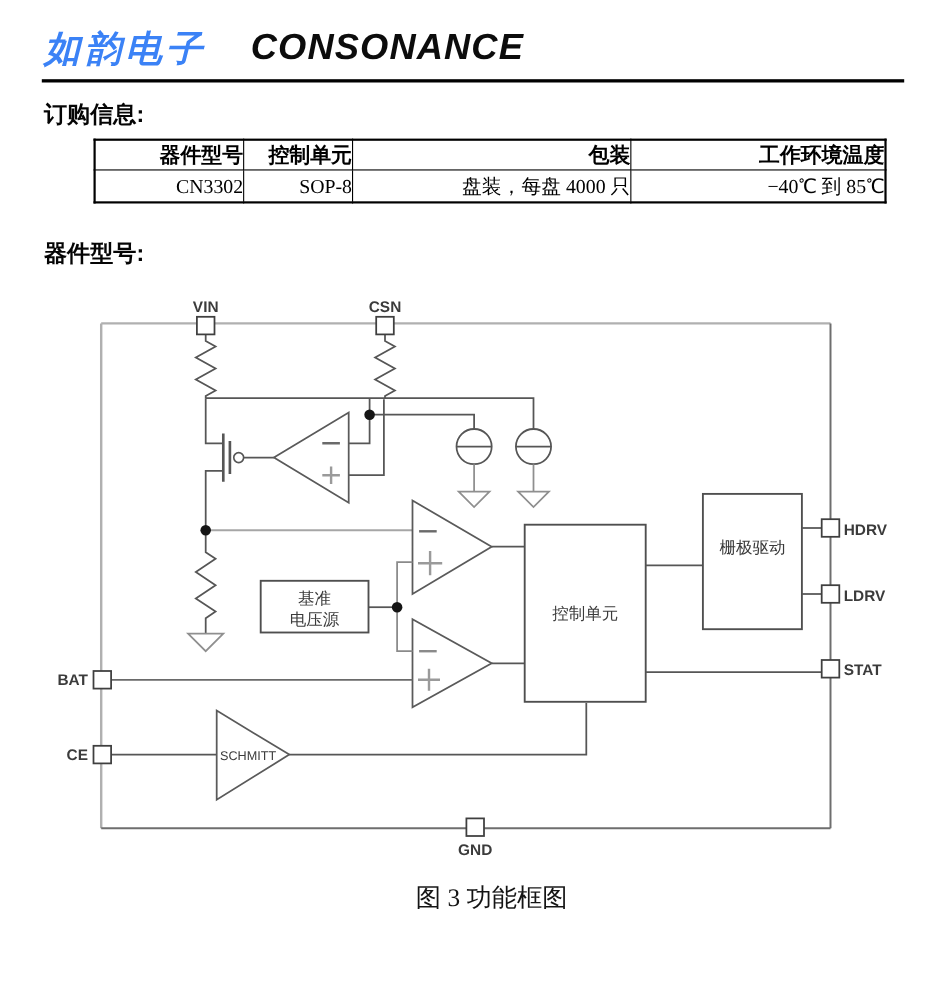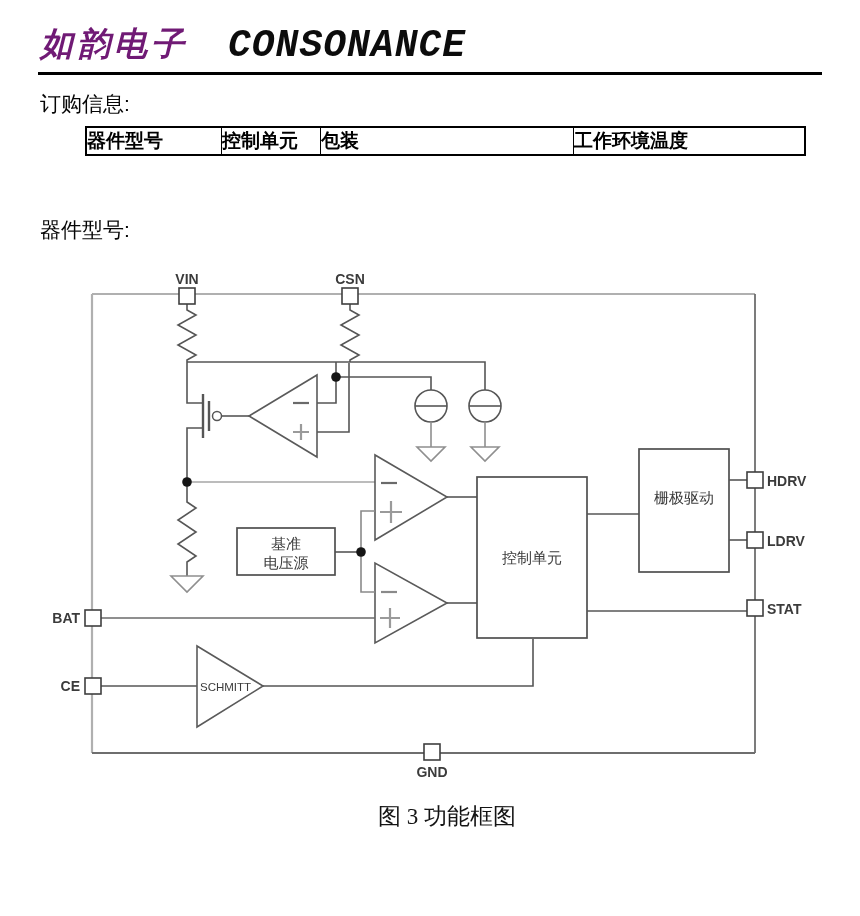--- a/index.html
+++ b/index.html
@@ -1,27 +1,27 @@
 <!DOCTYPE html>
 <html><head>
 <meta charset="utf-8">
 <style>
   html,body{margin:0;padding:0;background:#fff;}
   .page{position:relative;width:860px;height:916px;background:#ffffff;overflow:hidden;
         font-family:"Liberation Sans",sans-serif;color:#000;}
   
   .logo-cn{position:absolute;left:40px;top:22px;font-family:"Liberation Serif",serif;
-           font-weight:900;font-style:italic;font-size:33px;letter-spacing:4px;color:#701a75;text-align:center;}
-  .logo-en{position:absolute;left:228px;top:24px;font-family:Liberation Mono, monospace;
-           font-weight:700;font-style:italic;font-size:38px;letter-spacing:1px;color:#0c0c0c;}
+           font-weight:900;font-style:italic;font-size:33px;letter-spacing:4px;color:#3b82f6;text-align:center;}
+  .logo-en{position:absolute;left:228px;top:24px;font-family:Liberation Sans, sans-serif;
+           font-weight:700;font-style:italic;font-size:33px;letter-spacing:1px;color:#0c0c0c;}
   .header-rule{position:absolute;left:38px;top:72px;width:784px;height:3px;background:#000;}
-  .sec-heading{position:absolute;left:40px;font-size:21px;font-weight:400;color:#050505;}
+  .sec-heading{position:absolute;left:40px;font-size:21px;font-weight:700;color:#050505;}
   
   table.order{position:absolute;left:85px;top:126px;border-collapse:collapse;table-layout:fixed;}
-  table.order td,table.order th{border:1px solid #000;text-align:left;vertical-align:middle;
+  table.order td,table.order th{border:1px solid #000;text-align:right;vertical-align:middle;
         padding:0;overflow:hidden;white-space:nowrap;}
   table.order{border:2px solid #000;}
   table.order th{font-size:19px;font-weight:700;height:26px;}
   table.order td{font-family:"Liberation Serif",serif;font-size:18px;height:28px;font-weight:400;}
   .c0{width:134px}.c1{width:98px}.c2{width:252px}.c3{width:230px}
   
   svg.diagram{position:absolute;left:0;top:255px;}
   svg.diagram text{font-family:"Liberation Sans",sans-serif;fill:#3b3b3b;}
   .pinlbl{font-size:14px;font-weight:600;}
   .blklbl{font-size:15px;}
@@ -40,20 +40,26 @@
   <div class="header-rule"></div>
 
   <div class="sec-heading" style="top:90px">订购信息:</div>
   <table class="order">
     <tbody>
         <tr>
       <th class="c0">器件型号</th>
       <th class="c1">控制单元</th>
       <th class="c2">包装</th>
       <th class="c3">工作环境温度</th>
+    </tr>
+    <tr>
+      <td>CN3302</td>
+      <td>SOP-8</td>
+      <td>盘装，每盘 4000 只</td>
+      <td>−40℃ 到 85℃</td>
     </tr>
   </tbody>
     </table>
 
   <div class="sec-heading" style="top:216px">器件型号:</div>
 
   <svg class="diagram" width="860" height="545" viewBox="0 255 860 545">
 
     <g>
       <path d="M92,294 H755" stroke="#b0b0b0" stroke-width="2.2" fill="none"></path>

